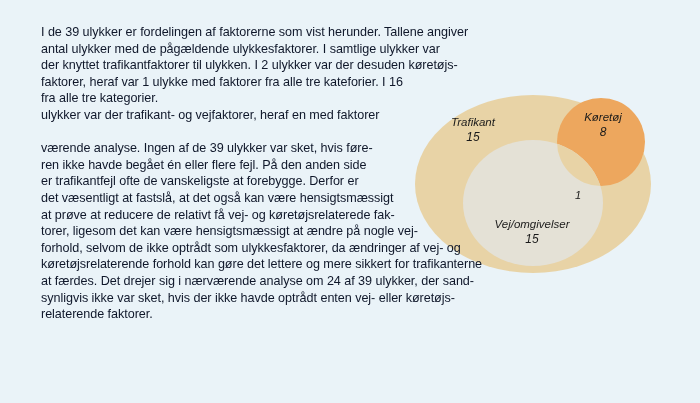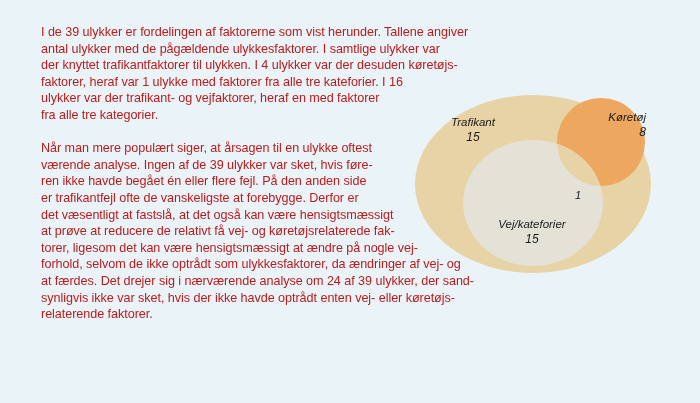--- a/index.html
+++ b/index.html
@@ -55,21 +55,20 @@
   }
   .lbl-trafikant {
     left: 8px;
     top: 21px;
     width: 100px;
   }
   .lbl-koeretoej {
     left: 145px;
     top: 16px;
     width: 86px;
-    text-align: right;
   }
   .lbl-vej {
     left: 37px;
     top: 123px;
     width: 160px;
   }
   .lbl-overlap {
     left: 150px;
     top: 94px;
     width: 26px;
@@ -80,21 +79,21 @@
 
   
   .prose {
     position: absolute;
     left: 41px;
     top: 24px;
     width: 619px;
     z-index: 2;
     font-size: 12.6px;
     line-height: 16.6px;
-    color: #b91c1c;
+    color: #0f172a;
     letter-spacing: -0.05px;
   }
   .para {
     margin: 0;
   }
   .para + .para {
     margin-top: 16.6px;
   }
   .ln {
     display: block;
@@ -131,45 +130,45 @@
     <div class="venn-label lbl-koeretoej">
       <span class="nm">Køretøj</span>
       <span class="val">8</span>
     </div>
 
     <div class="venn-label lbl-overlap">
       <span class="val">1</span>
     </div>
 
     <div class="venn-label lbl-vej">
-      <span class="nm">Vej/kateforier</span>
+      <span class="nm">Vej/omgivelser</span>
       <span class="val">15</span>
     </div>
   </div>
 
   <div class="prose">
 
     <p class="para">
       <span class="ln">I de 39 ulykker er fordelingen af faktorerne som vist herunder. Tallene angiver</span>
       <span class="ln">antal ulykker med de pågældende ulykkesfaktorer. I samtlige ulykker var</span>
-      <span class="ln">der knyttet trafikantfaktorer til ulykken. I 4 ulykker var der desuden køretøjs-</span>
+      <span class="ln">der knyttet trafikantfaktorer til ulykken. I 2 ulykker var der desuden køretøjs-</span>
       <span class="ln">faktorer, heraf var 1 ulykke med faktorer fra alle tre kateforier. I 16</span>
+      <span class="ln">fra alle tre kategorier.</span>
       <span class="ln">ulykker var der trafikant- og vejfaktorer, heraf en med faktorer</span>
-      <span class="ln">fra alle tre kategorier.</span>
     </p>
 
     <p class="para">
-      <span class="ln">Når man mere populært siger, at årsagen til en ulykke oftest</span>
       <span class="ln">værende analyse. Ingen af de 39 ulykker var sket, hvis føre-</span>
       <span class="ln">ren ikke havde begået én eller flere fejl. På den anden side</span>
       <span class="ln">er trafikantfejl ofte de vanskeligste at forebygge. Derfor er</span>
       <span class="ln">det væsentligt at fastslå, at det også kan være hensigtsmæssigt</span>
       <span class="ln">at prøve at reducere de relativt få vej- og køretøjsrelaterede fak-</span>
       <span class="ln">torer, ligesom det kan være hensigtsmæssigt at ændre på nogle vej-</span>
       <span class="ln">forhold, selvom de ikke optrådt som ulykkesfaktorer, da ændringer af vej- og</span>
+      <span class="ln">køretøjsrelaterende forhold kan gøre det lettere og mere sikkert for trafikanterne</span>
       <span class="ln">at færdes. Det drejer sig i nærværende analyse om 24 af 39 ulykker, der sand-</span>
       <span class="ln">synligvis ikke var sket, hvis der ikke havde optrådt enten vej- eller køretøjs-</span>
       <span class="ln">relaterende faktorer.</span>
     </p>
 
   </div>
 
 </div>
 
 </body></html>

